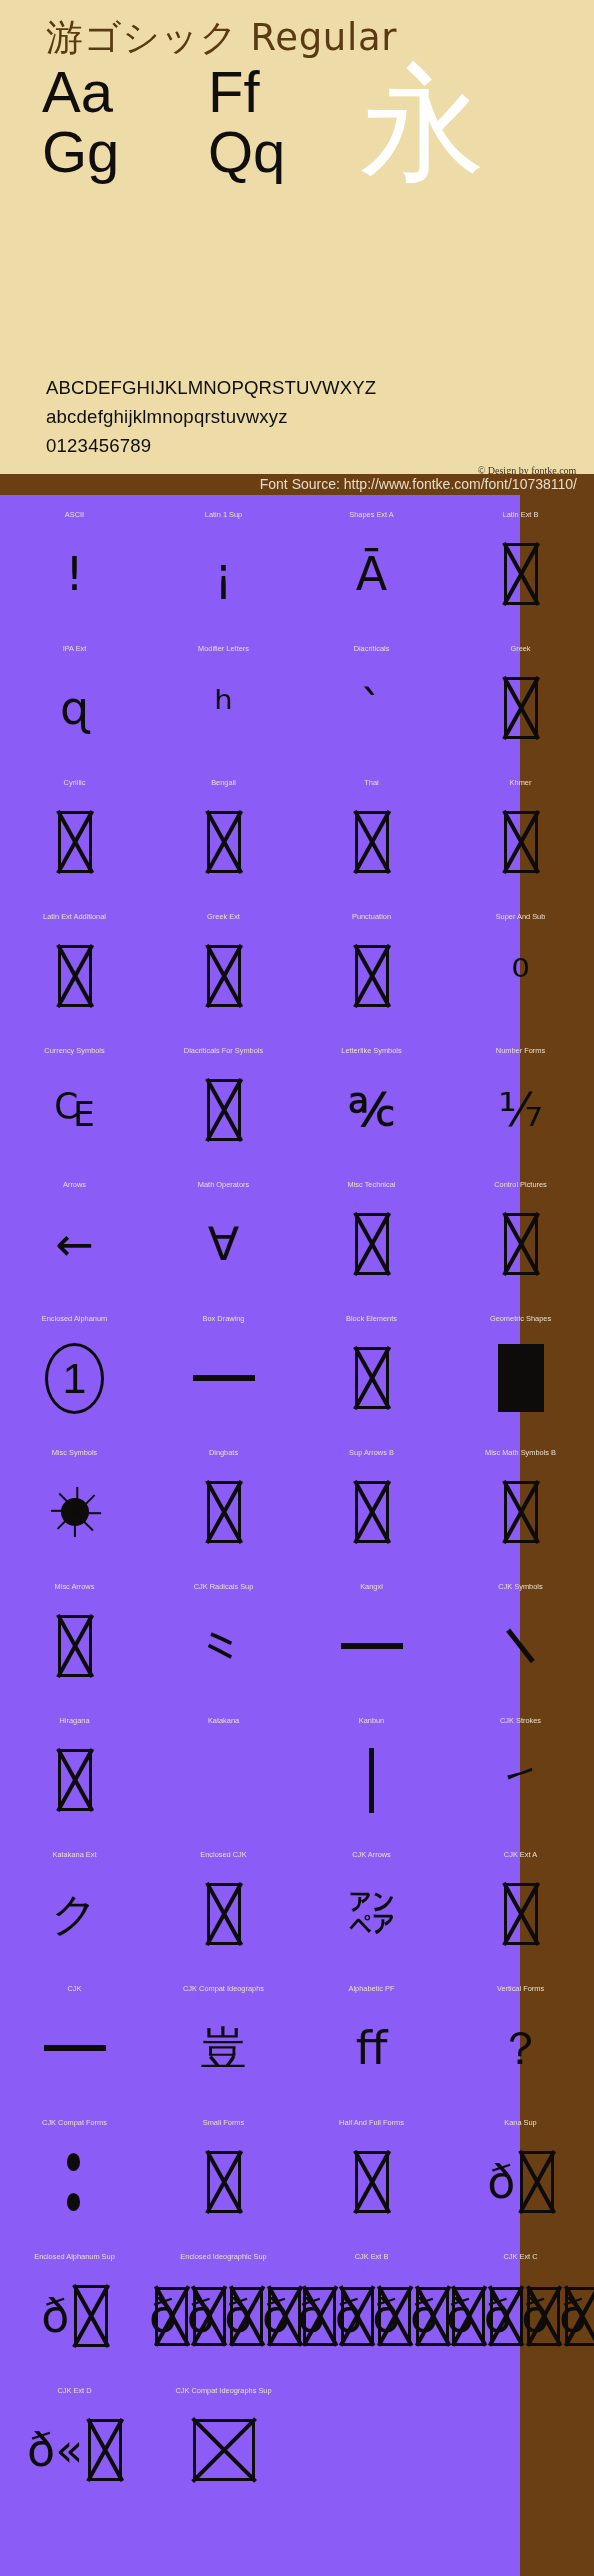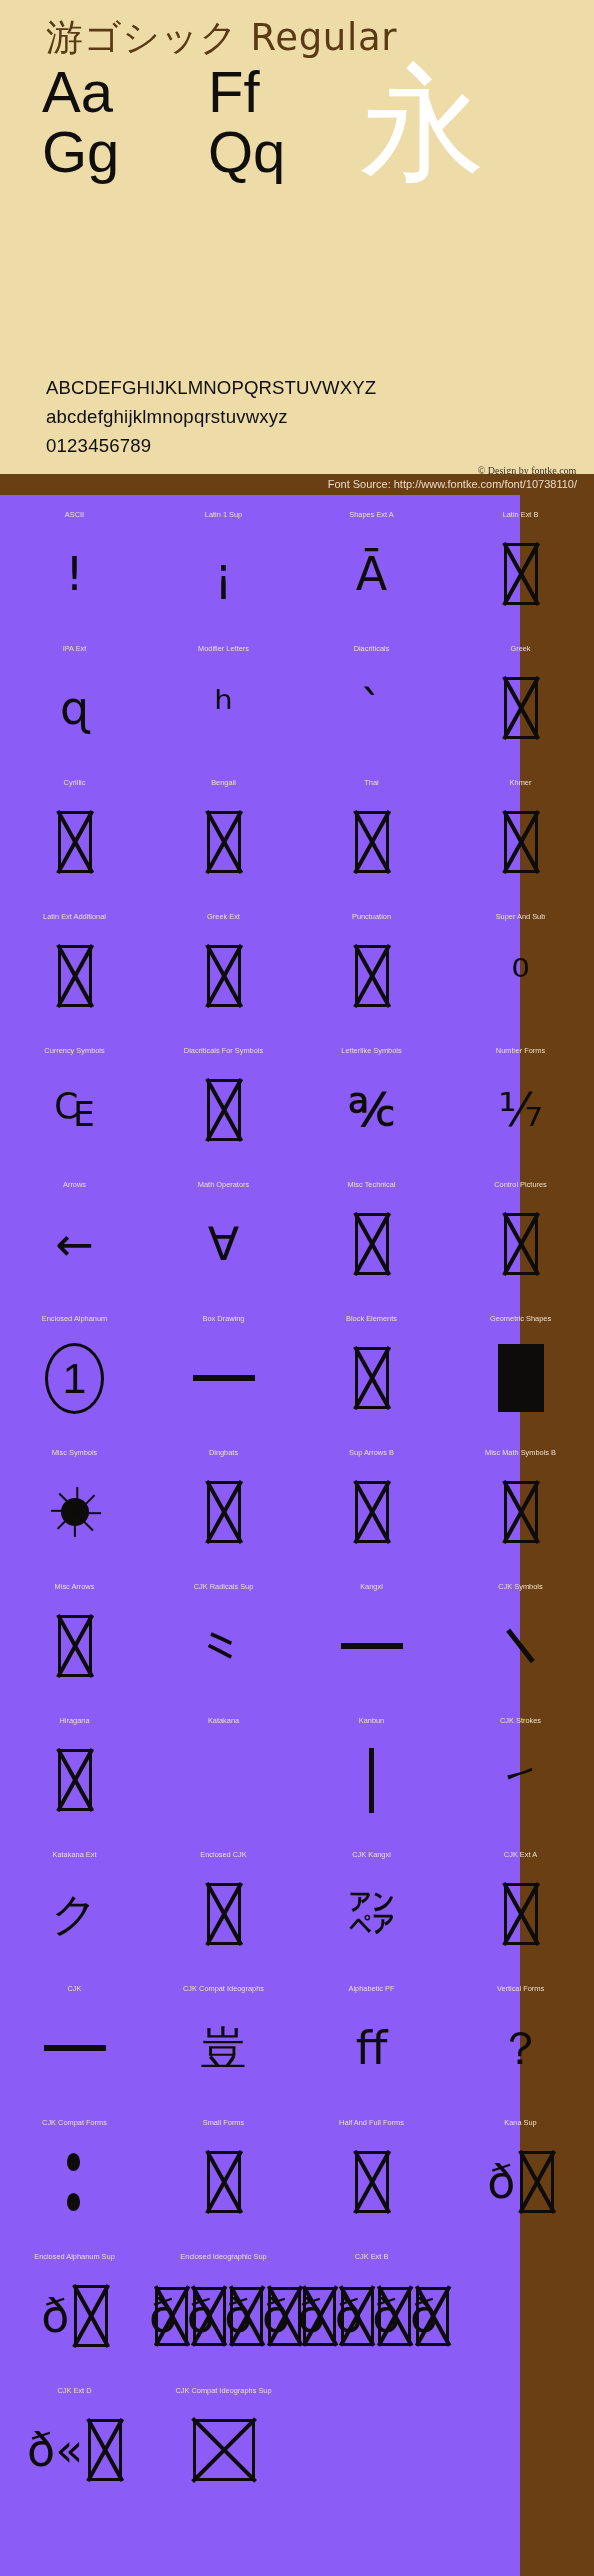--- a/index.html
+++ b/index.html
@@ -125,21 +125,21 @@
     left: 0;
     top: 474px;
     width: 595px;
     height: 21px;
     background: #6B3F14;
   }
   #source-text {
     position: absolute;
     right: 18px;
     top: 5.2px;
-    font-size: 11px;
+    font-size: 14px;
     line-height: 10.4px;
     color: #E8DCC6;
     font-family: "Liberation Sans", sans-serif;
     white-space: nowrap;
   }
 
   
   #blocks-grid {
     position: absolute;
     left: 0;
@@ -652,21 +652,21 @@
             <span class="glyph-text">ク</span>
           </div>
         </div>
         <div class="block-cell c1">
           <div class="block-label">Enclosed CJK</div>
           <div class="block-sample">
             <div class="tofu"></div>
           </div>
         </div>
         <div class="block-cell c2">
-          <div class="block-label">CJK Kangxi</div>
+          <div class="block-label">CJK Arrows</div>
           <div class="block-sample">
             <span class="glyph-text">㌂</span>
           </div>
         </div>
         <div class="block-cell c3">
           <div class="block-label">CJK Ext A</div>
           <div class="block-sample">
             <div class="tofu"></div>
           </div>
         </div>
@@ -754,20 +754,33 @@
             <span class="overlay-glyph">ð</span>
             <div class="mini-tofu"></div>
             <span class="overlay-glyph">ð</span>
             <div class="mini-tofu"></div>
             <span class="overlay-glyph">ð</span>
             <div class="mini-tofu"></div>
             <span class="overlay-glyph">ð</span>
             <div class="mini-tofu"></div>
           </div>
         </div>
+        <div class="block-cell c3">
+          <div class="block-label">CJK Ext C</div>
+          <div class="block-sample" style="justify-content: flex-start; overflow: visible;">
+            <span class="overlay-glyph">ð</span>
+            <div class="mini-tofu"></div>
+            <span class="overlay-glyph">ð</span>
+            <div class="mini-tofu"></div>
+            <span class="overlay-glyph">ð</span>
+            <div class="mini-tofu"></div>
+            <span class="overlay-glyph">ð</span>
+            <div class="mini-tofu"></div>
+          </div>
+        </div>
       </div>
       <div class="block-row">
         <div class="block-cell c0">
           <div class="block-label">CJK Ext D</div>
           <div class="block-sample">
             <span class="glyph-text">ð«</span>
             <div class="tofu" style="margin-left: 4.5px;"></div>
           </div>
         </div>
         <div class="block-cell c1">

